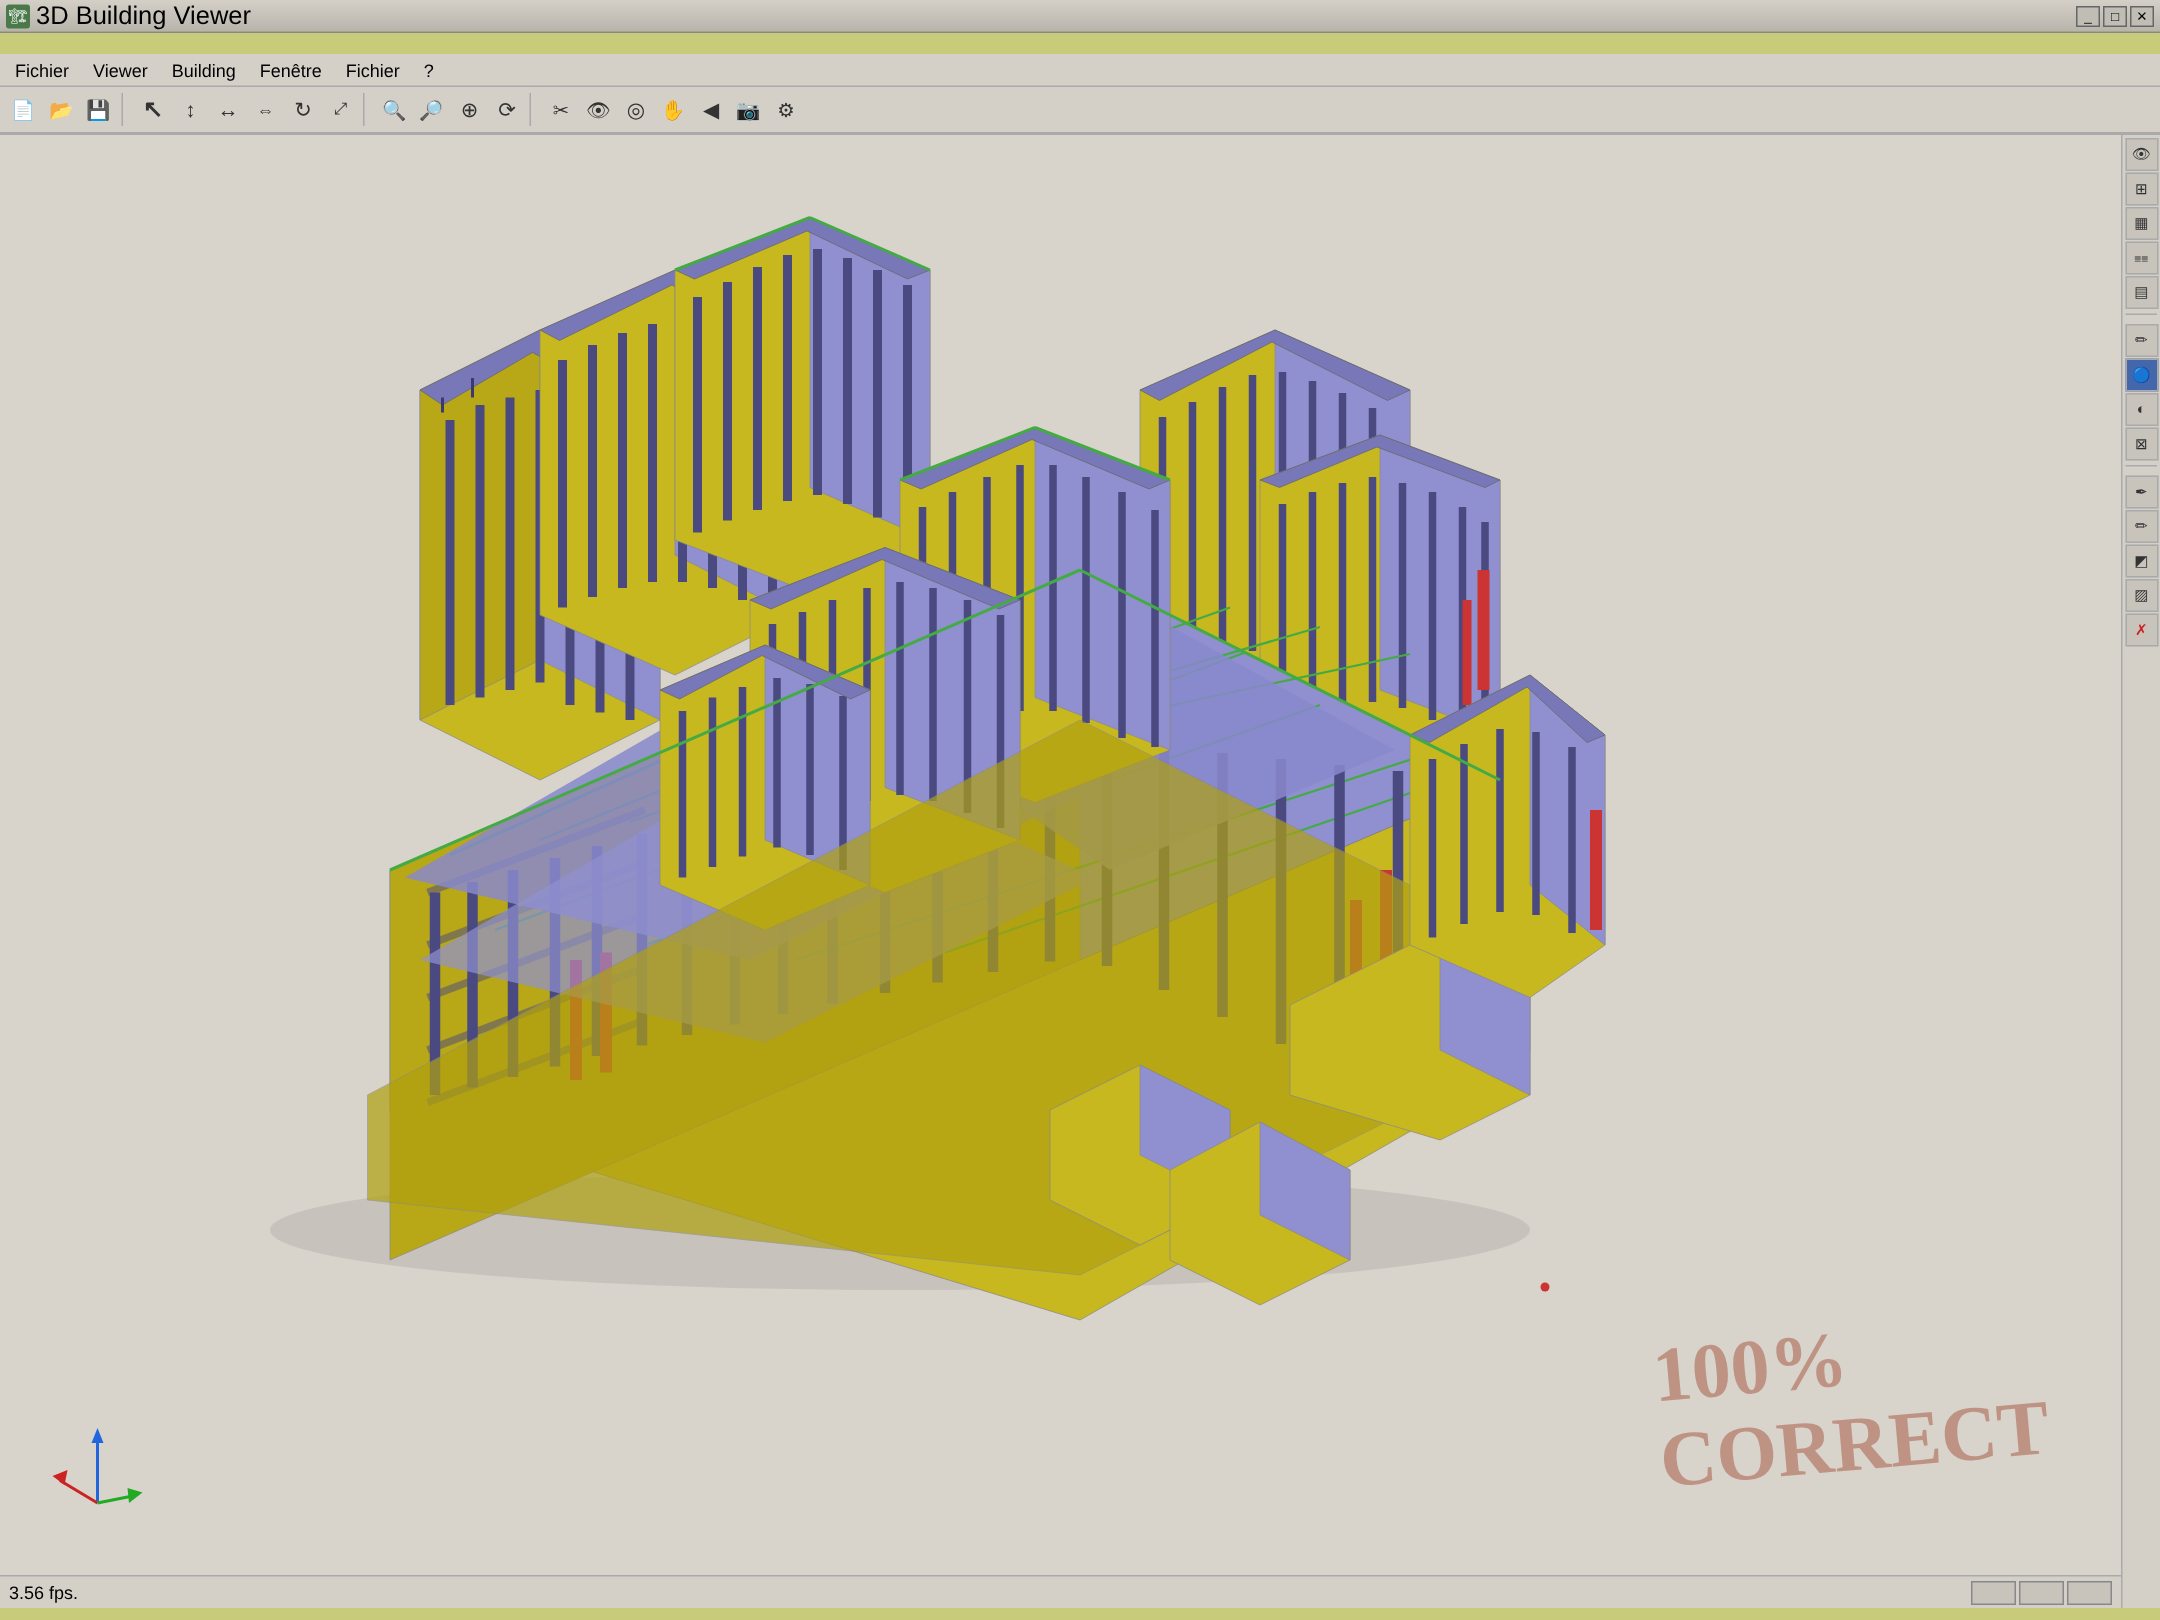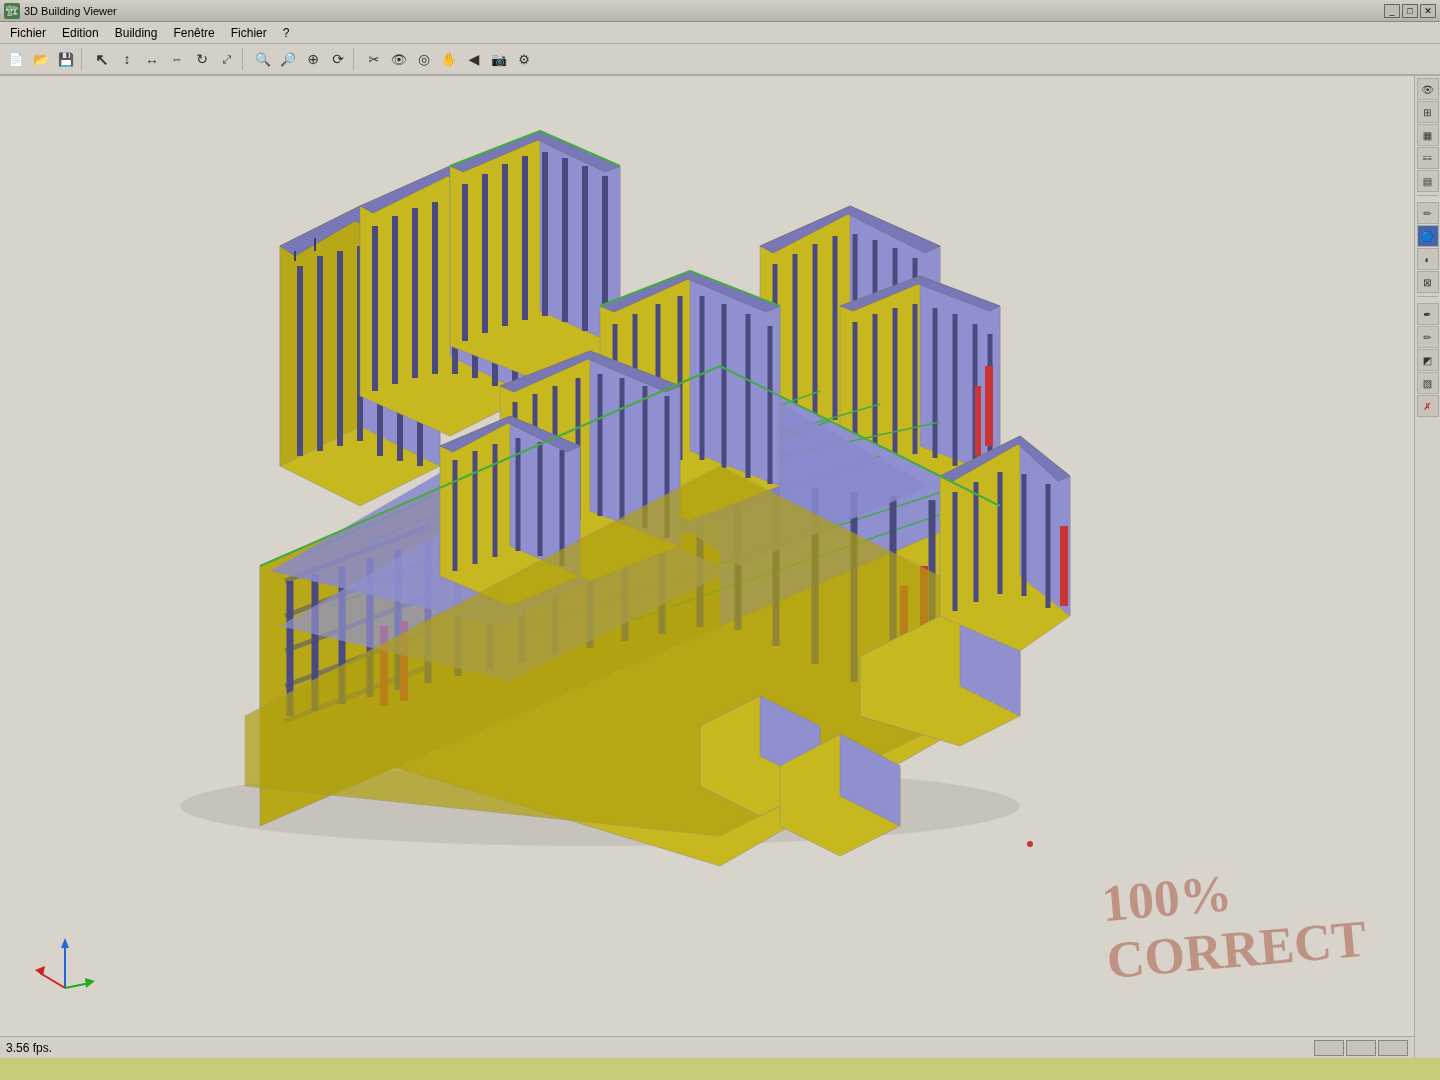--- a/index.html
+++ b/index.html
@@ -28,21 +28,21 @@
       margin-right: 4px;
       background: #4a7a4a;
       border-radius: 2px;
       display: flex;
       align-items: center;
       justify-content: center;
       font-size: 10px;
       color: white;
     }
     #title-bar .title-text {
-      font-size: 11px;
+      font-size: 17px;
       color: #000;
       flex: 1;
     }
     #title-bar .window-controls {
       display: flex;
       gap: 2px;
     }
     #title-bar .win-btn {
       width: 16px;
       height: 14px;
@@ -56,20 +56,21 @@
     }
 
     
     #menu-bar {
       height: 22px;
       background: #d4d0c8;
       display: flex;
       align-items: center;
       padding: 0 2px;
       border-bottom: 1px solid #aaa;
+      margin-top: 14px;
     }
     .menu-item {
       padding: 2px 8px;
       font-size: 12px;
       color: #000;
       cursor: pointer;
       white-space: nowrap;
     }
 
     
@@ -218,21 +219,21 @@
   <span class="title-text">3D Building Viewer</span>
   <div class="window-controls">
     <div class="win-btn">_</div>
     <div class="win-btn">□</div>
     <div class="win-btn">✕</div>
   </div>
 </div>
 
 <div id="menu-bar">
   <div class="menu-item">Fichier</div>
-  <div class="menu-item">Edition</div>
+  <div class="menu-item">Viewer</div>
   <div class="menu-item">Building</div>
   <div class="menu-item">Fenêtre</div>
   <div class="menu-item">Fichier</div>
   <div class="menu-item">?</div>
 </div>
 
 <div id="toolbar">
   <button class="tb-btn">📄</button>
   <button class="tb-btn">📂</button>
   <button class="tb-btn">💾</button>

